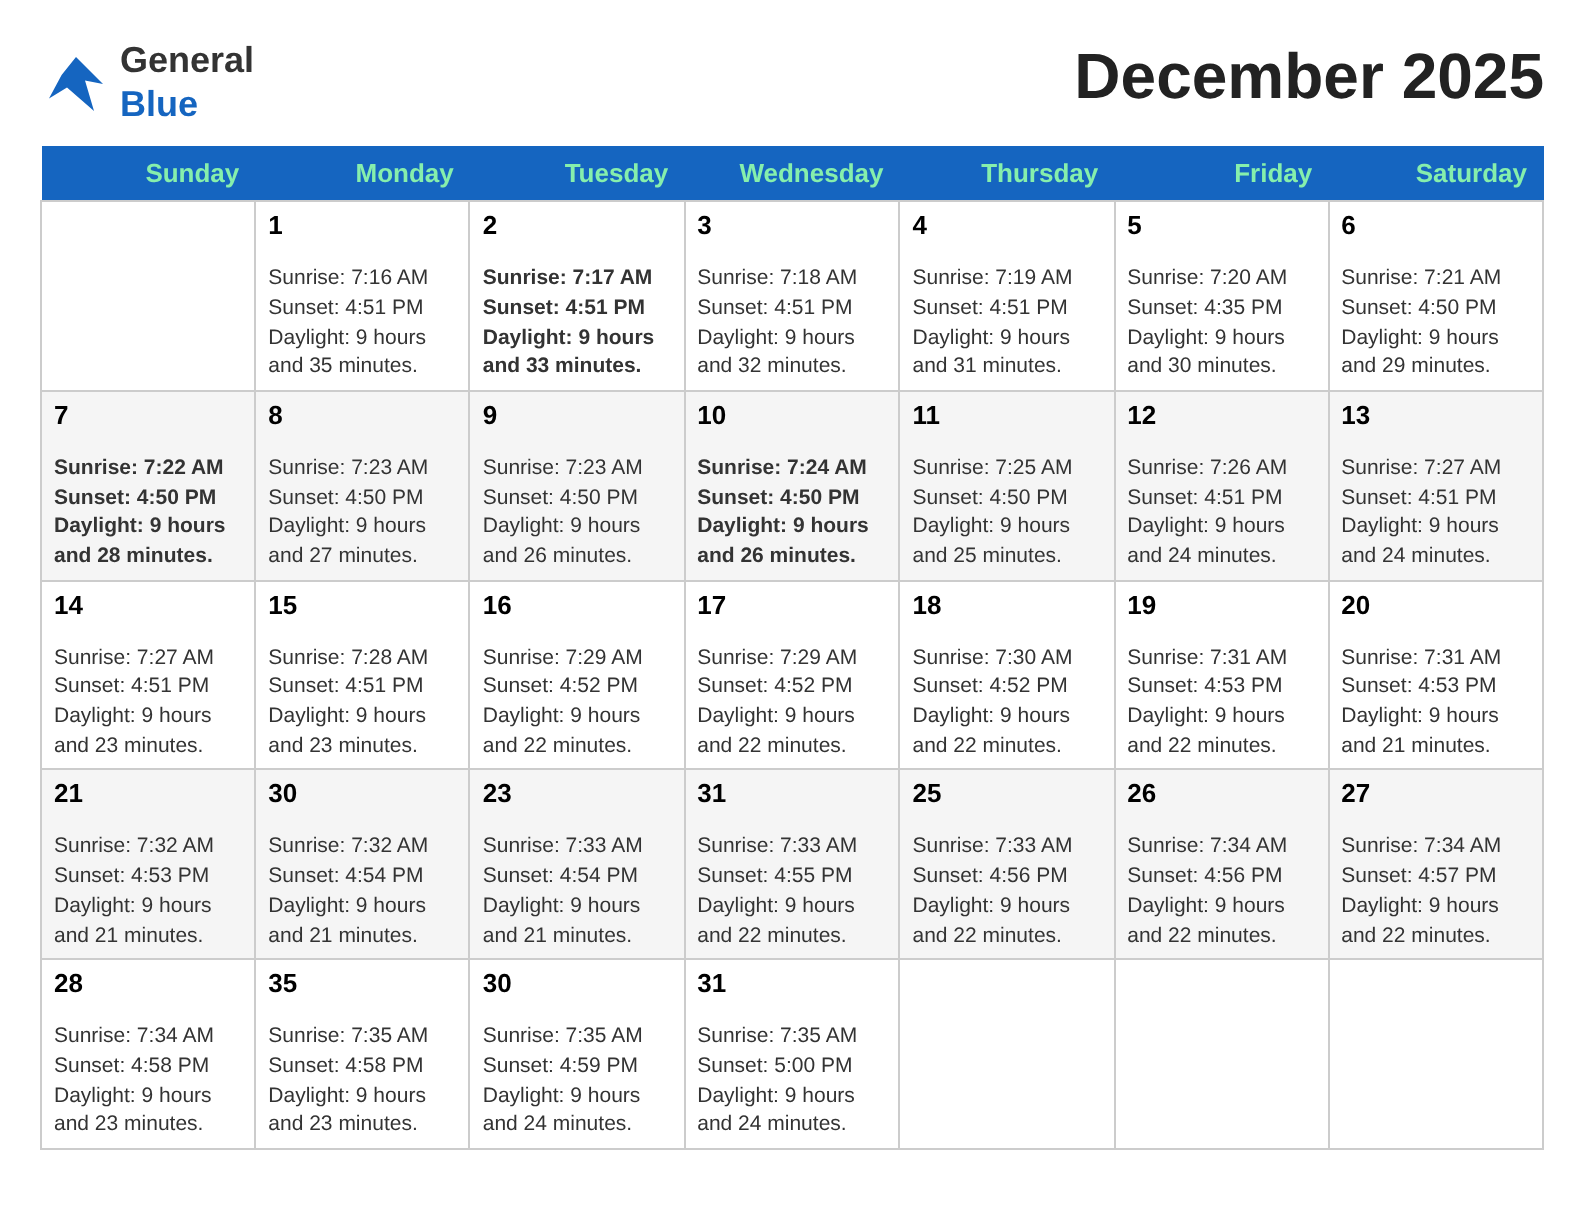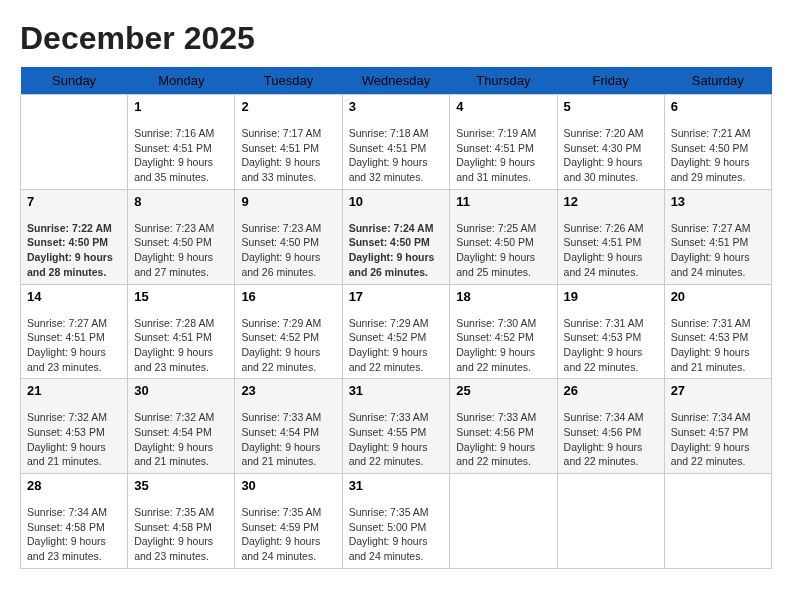--- a/index.html
+++ b/index.html
@@ -44,25 +44,25 @@
       font-size: 15px;
       color: #444;
     }
     .calendar {
       width: 100%;
       border-collapse: collapse;
       font-size: 11px;
     }
     .calendar th {
       background-color: #1565c0;
-      color: #000000;
-      text-align: center;
+      color: #86efac;
+      text-align: right;
       padding: 6px 8px;
       font-size: 13px;
-      font-weight: normal;
+      font-weight: bold;
     }
     .calendar td {
       border: 1px solid #ccc;
       vertical-align: top;
       padding: 4px 6px;
       width: 108px;
       min-height: 80px;
       background: #fff;
     }
     .calendar tr:nth-child(even) td {
@@ -81,20 +81,29 @@
       margin-top: 12px;
     }
     .empty-cell {
       background: #fff !important;
     }
   </style>
 </head>
 <body>
 
 <div class="header">
+  <div class="logo">
+    <svg class="logo-bird" viewBox="0 0 40 40">
+      <polygon points="20,5 35,20 25,18 30,35 15,22 5,28 12,15" fill="#1565c0"></polygon>
+    </svg>
+    <div class="logo-text">
+      <div>General</div>
+      <div class="blue">Blue</div>
+    </div>
+  </div>
   <div class="title-block">
     <div class="month-title">December 2025</div>
   </div>
 </div>
 
 <table class="calendar">
   <thead>
     <tr>
       <th>Sunday</th>
       <th>Monday</th>
@@ -110,21 +119,21 @@
         <td class="empty-cell"></td>
         <td>
           <span class="day-number">1</span>
           <div class="day-info" style="white-space: pre-line;">Sunrise: 7:16 AM
 Sunset: 4:51 PM
 Daylight: 9 hours
 and 35 minutes.</div>
         </td>
         <td>
           <span class="day-number">2</span>
-          <div class="day-info" style="white-space: pre-line;">Sunrise: 7:17 AM
+          <div class="day-info" style="white-space: pre-line; font-weight: bold;">Sunrise: 7:17 AM
 Sunset: 4:51 PM
 Daylight: 9 hours
 and 33 minutes.</div>
         </td>
         <td>
           <span class="day-number">3</span>
           <div class="day-info" style="white-space: pre-line;">Sunrise: 7:18 AM
 Sunset: 4:51 PM
 Daylight: 9 hours
 and 32 minutes.</div>
@@ -132,21 +141,21 @@
         <td>
           <span class="day-number">4</span>
           <div class="day-info" style="white-space: pre-line;">Sunrise: 7:19 AM
 Sunset: 4:51 PM
 Daylight: 9 hours
 and 31 minutes.</div>
         </td>
         <td>
           <span class="day-number">5</span>
           <div class="day-info" style="white-space: pre-line;">Sunrise: 7:20 AM
-Sunset: 4:30 PM
+Sunset: 4:35 PM
 Daylight: 9 hours
 and 30 minutes.</div>
         </td>
         <td>
           <span class="day-number">6</span>
           <div class="day-info" style="white-space: pre-line;">Sunrise: 7:21 AM
 Sunset: 4:50 PM
 Daylight: 9 hours
 and 29 minutes.</div>
         </td>

